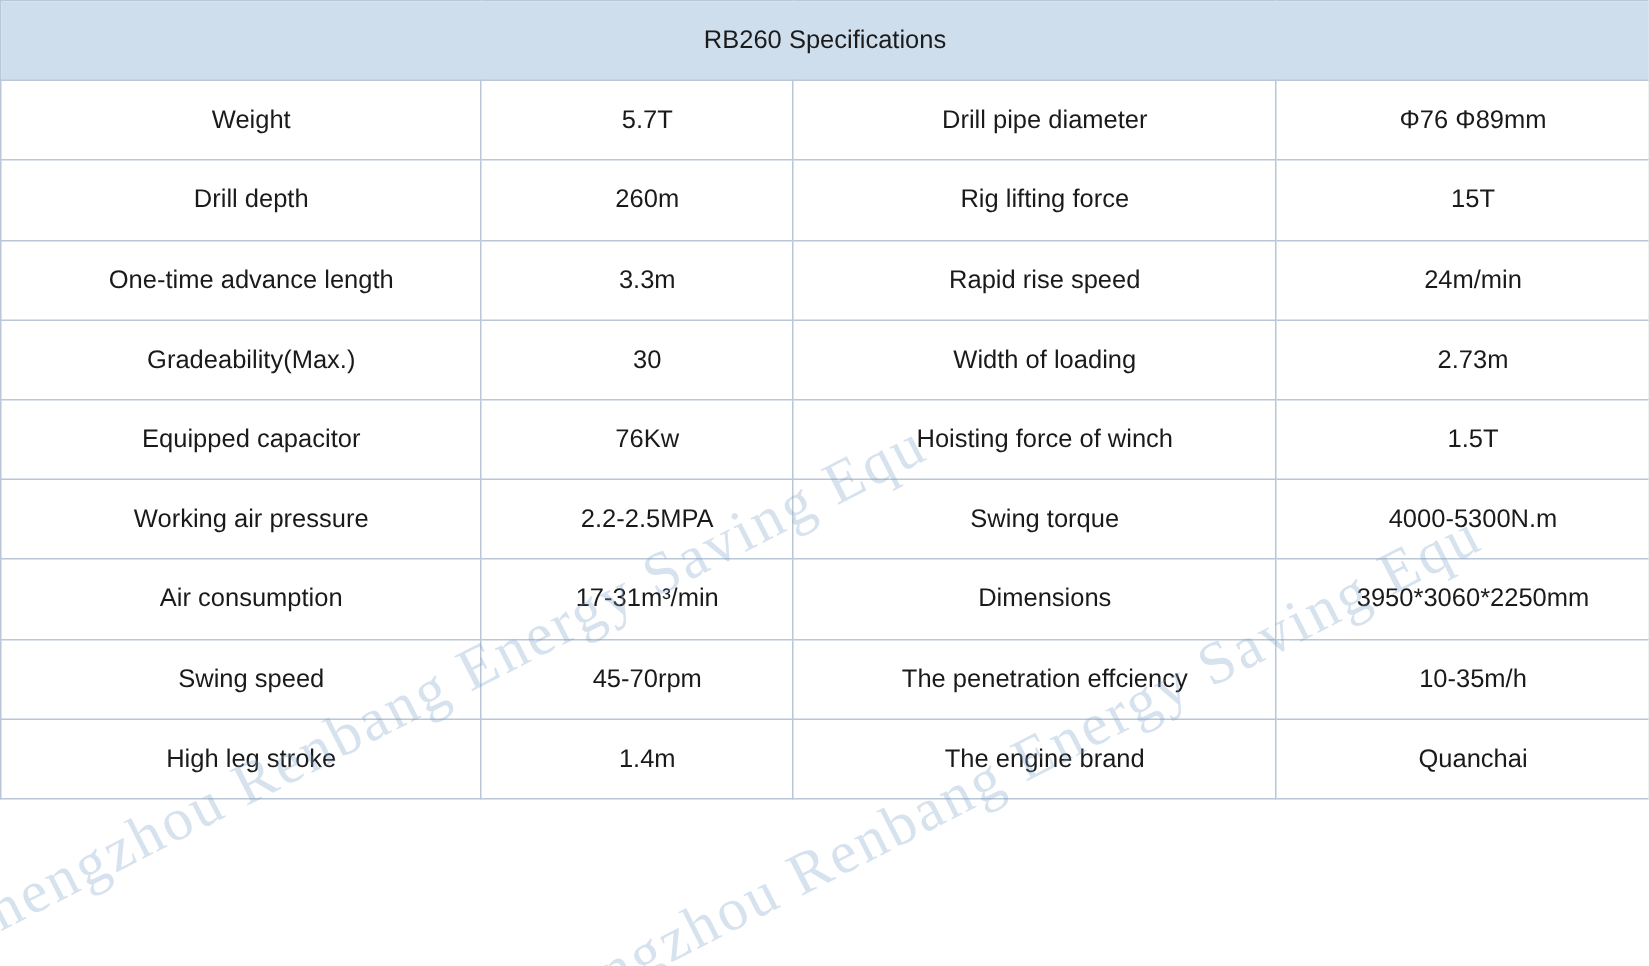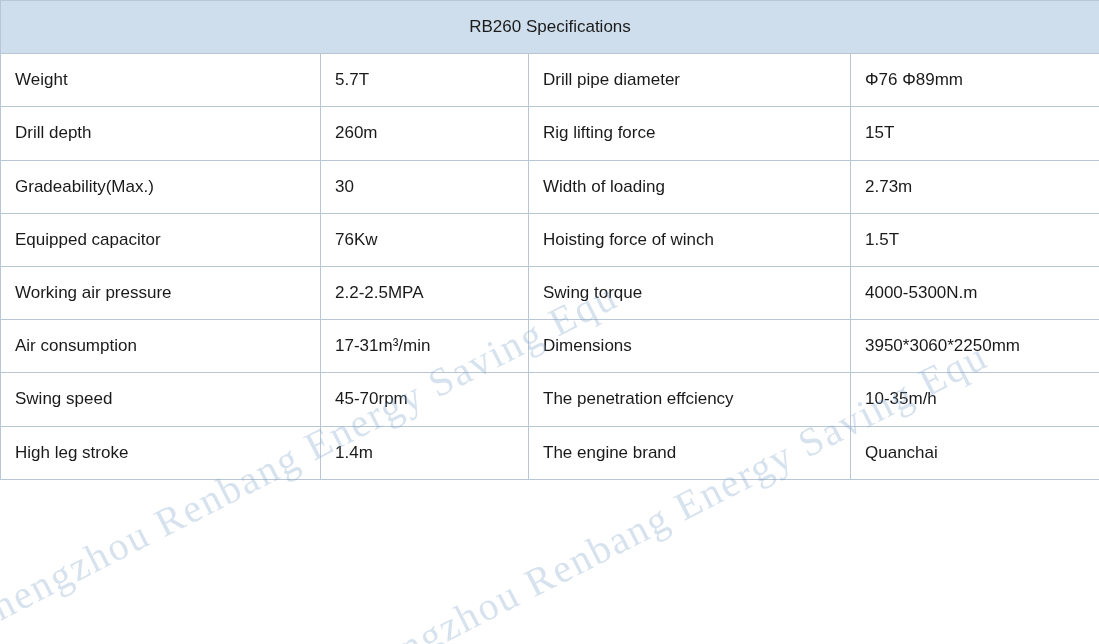--- a/index.html
+++ b/index.html
@@ -22,21 +22,21 @@
     position: relative;
     z-index: 2;
   }
   .spec-table td, .spec-table th {
     border: 1px solid #b9c6d6;
     padding: 0 0 0 14px;
     height: 52.2px;
     vertical-align: middle;
     font-weight: normal;
     font-size: 17px;
-    text-align: left;
+    text-align: center;
     white-space: nowrap;
     overflow: hidden;
   }
   .title-cell {
     background: #cfdeed;
     text-align: center !important;
     padding: 0 !important;
     height: 57px;
     font-size: 22px;
     color: #1b1b1b;
@@ -100,20 +100,26 @@
         <td>Drill pipe diameter</td>
         <td>Φ76 Φ89mm</td>
       </tr>
       <tr>
         <td>Drill depth</td>
         <td>260m</td>
         <td>Rig lifting force</td>
         <td>15T</td>
       </tr>
       <tr>
+        <td>One-time advance length</td>
+        <td>3.3m</td>
+        <td>Rapid rise speed</td>
+        <td>24m/min</td>
+      </tr>
+      <tr>
         <td>Gradeability(Max.)</td>
         <td>30</td>
         <td>Width of loading</td>
         <td>2.73m</td>
       </tr>
       <tr>
         <td>Equipped capacitor</td>
         <td>76Kw</td>
         <td>Hoisting force of winch</td>
         <td>1.5T</td>

